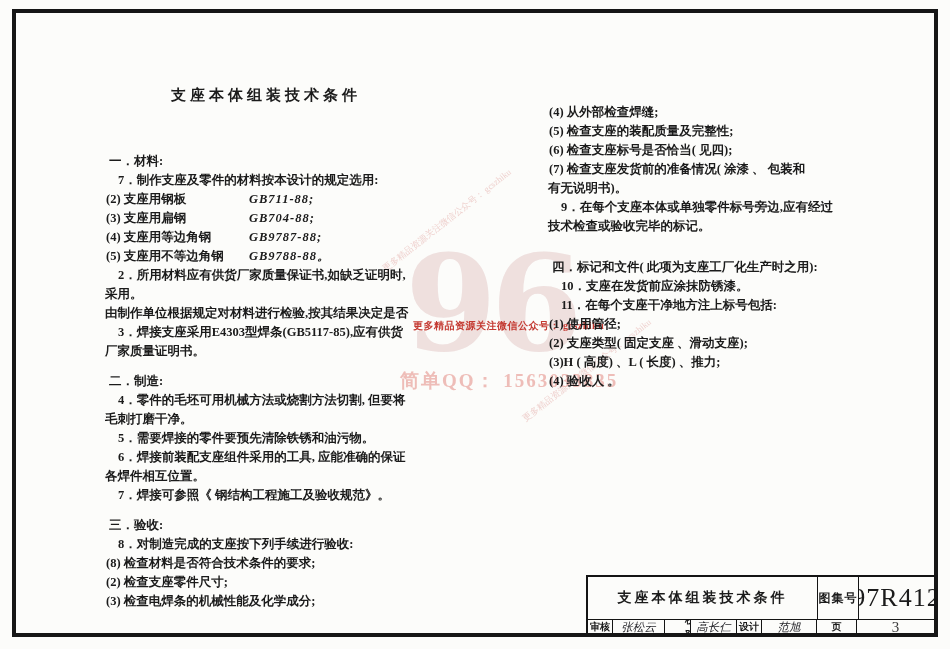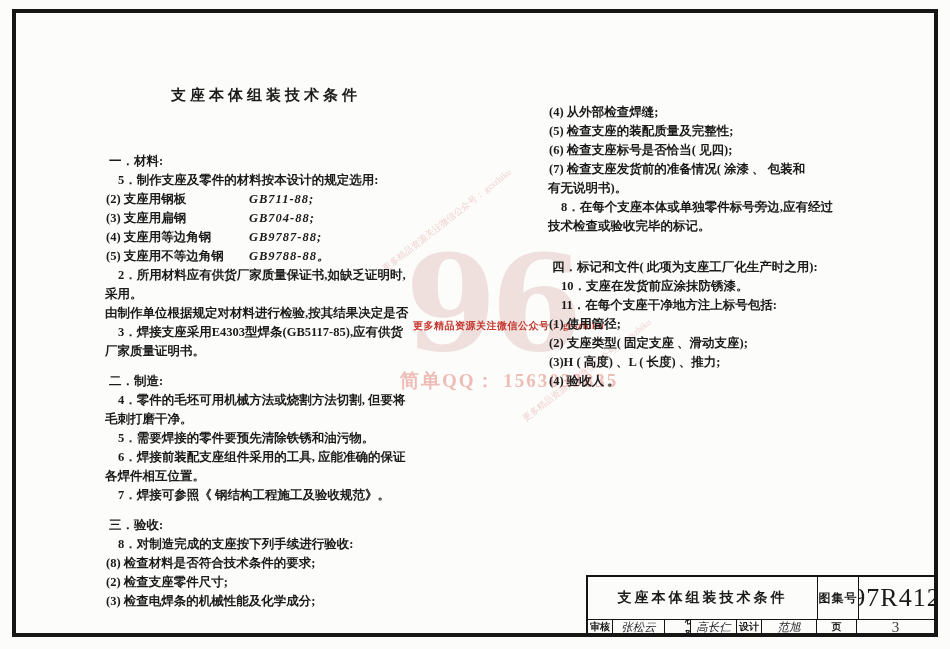--- a/index.html
+++ b/index.html
@@ -85,21 +85,21 @@
   <div class="wm-big">96</div>
   <div class="wm-diag wm-d1">更多精品资源关注微信公众号： gcszhiku</div>
   <div class="wm-diag wm-d2">更多精品资源关注微信公众号： gcszhiku</div>
   <div class="wm-red">更多精品资源关注微信公众号： gcszhiku</div>
   <div class="wm-qq">简单QQ： 1563033835</div>
 
   <div class="doc-title">支座本体组装技术条件</div>
 
   <div class="col col-left" id="col-left">
       <div class="ln h"><span>一．材料:</span></div>
-      <div class="ln n"><span>5．制作支座及零件的材料按本设计的规定选用:</span></div>
+      <div class="ln n"><span>7．制作支座及零件的材料按本设计的规定选用:</span></div>
       <div class="ln p"><span>(2) 支座用钢板</span><span class="code">GB711-88;</span></div>
       <div class="ln p"><span>(3) 支座用扁钢</span><span class="code">GB704-88;</span></div>
       <div class="ln p"><span>(4) 支座用等边角钢</span><span class="code">GB9787-88;</span></div>
       <div class="ln p"><span>(5) 支座用不等边角钢</span><span class="code">GB9788-88。</span></div>
       <div class="ln n"><span>2．所用材料应有供货厂家质量保证书,如缺乏证明时,</span></div>
       <div class="ln c"><span>采用。</span></div>
       <div class="ln c"><span>由制作单位根据规定对材料进行检验,按其结果决定是否</span></div>
       <div class="ln n"><span>3．焊接支座采用E4303型焊条(GB5117-85),应有供货</span></div>
       <div class="ln c"><span>厂家质量证明书。</span></div>
       <div class="ln b"></div>
@@ -116,21 +116,21 @@
       <div class="ln p"><span>(8) 检查材料是否符合技术条件的要求;</span></div>
       <div class="ln p"><span>(2) 检查支座零件尺寸;</span></div>
       <div class="ln p"><span>(3) 检查电焊条的机械性能及化学成分;</span></div>
     </div>
   <div class="col col-right" id="col-right">
       <div class="ln p"><span>(4) 从外部检查焊缝;</span></div>
       <div class="ln p"><span>(5) 检查支座的装配质量及完整性;</span></div>
       <div class="ln p"><span>(6) 检查支座标号是否恰当( 见四);</span></div>
       <div class="ln p"><span>(7) 检查支座发货前的准备情况( 涂漆 、 包装和</span></div>
       <div class="ln c"><span>有无说明书)。</span></div>
-      <div class="ln n"><span>8．在每个支座本体或单独零件标号旁边,应有经过</span></div>
+      <div class="ln n"><span>9．在每个支座本体或单独零件标号旁边,应有经过</span></div>
       <div class="ln c"><span>技术检查或验收完毕的标记。</span></div>
       <div class="ln b2"></div>
       <div class="ln h"><span>四．标记和文件( 此项为支座工厂化生产时之用):</span></div>
       <div class="ln n"><span>10．支座在发货前应涂抹防锈漆。</span></div>
       <div class="ln n"><span>11．在每个支座干净地方注上标号包括:</span></div>
       <div class="ln p"><span>(1) 使用管径;</span></div>
       <div class="ln p"><span>(2) 支座类型( 固定支座 、滑动支座);</span></div>
       <div class="ln p"><span>(3)H ( 高度) 、L ( 长度) 、推力;</span></div>
       <div class="ln p"><span>(4) 验收人 。</span></div>
     </div>

